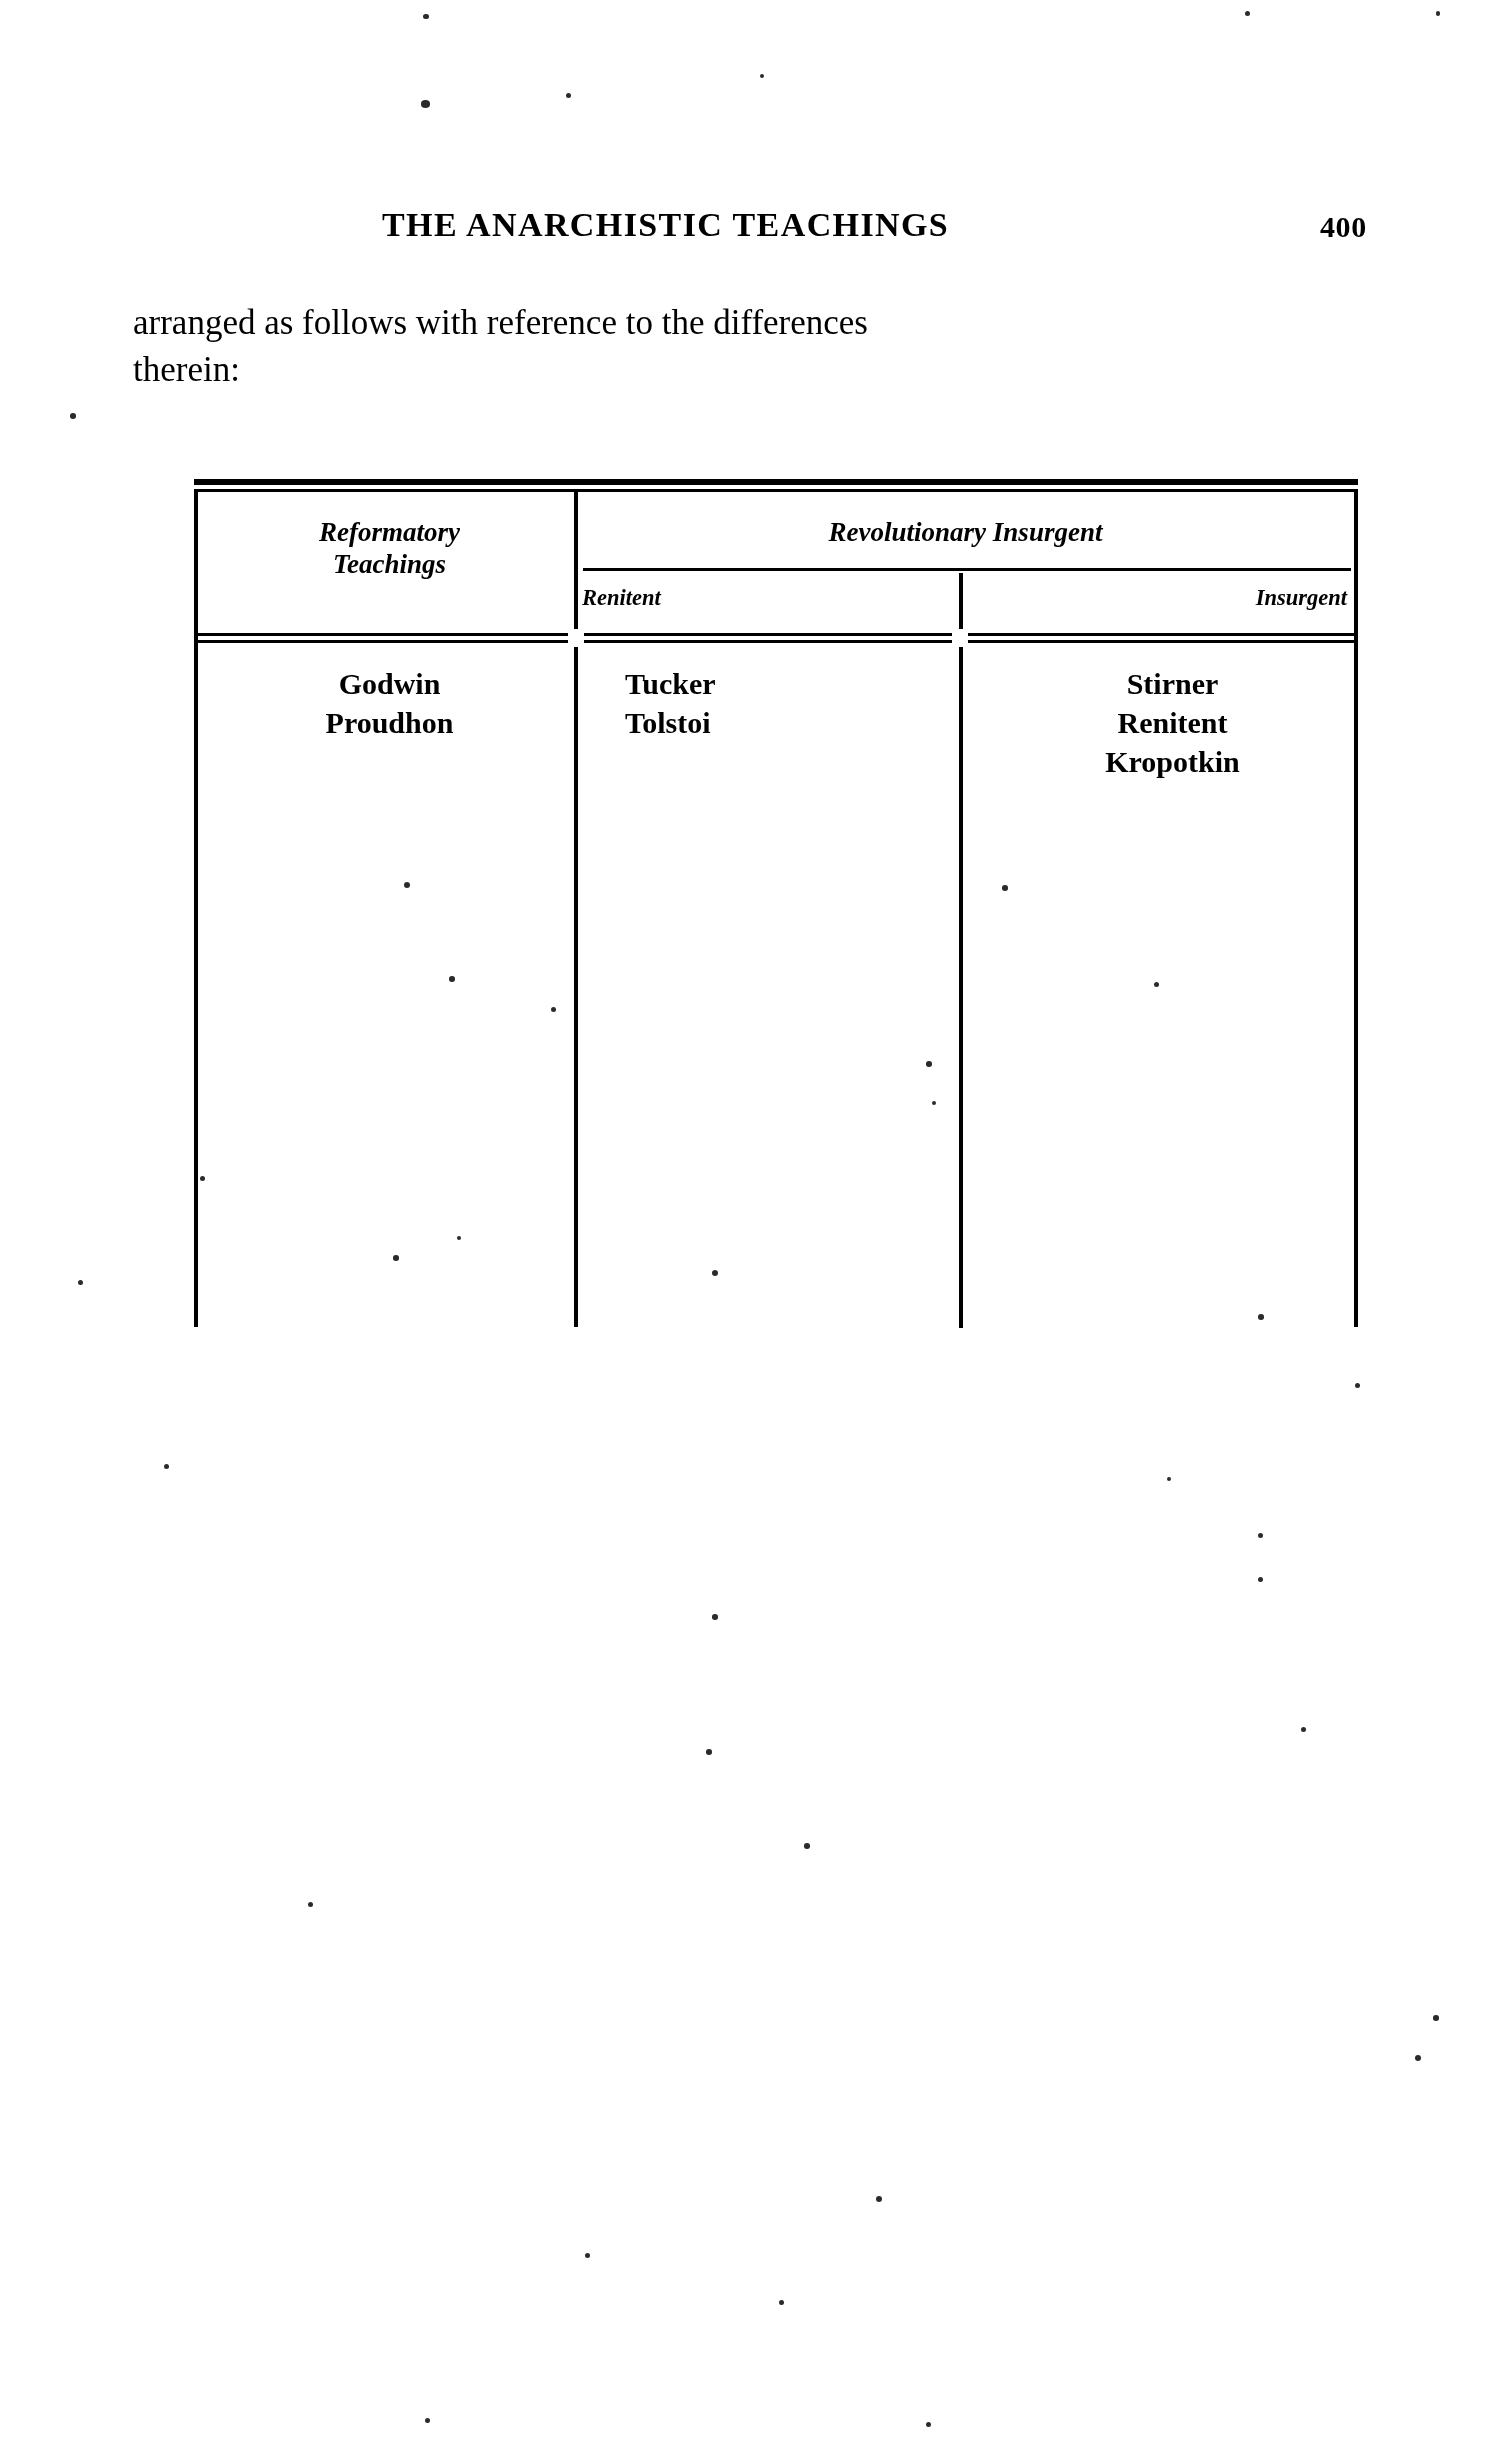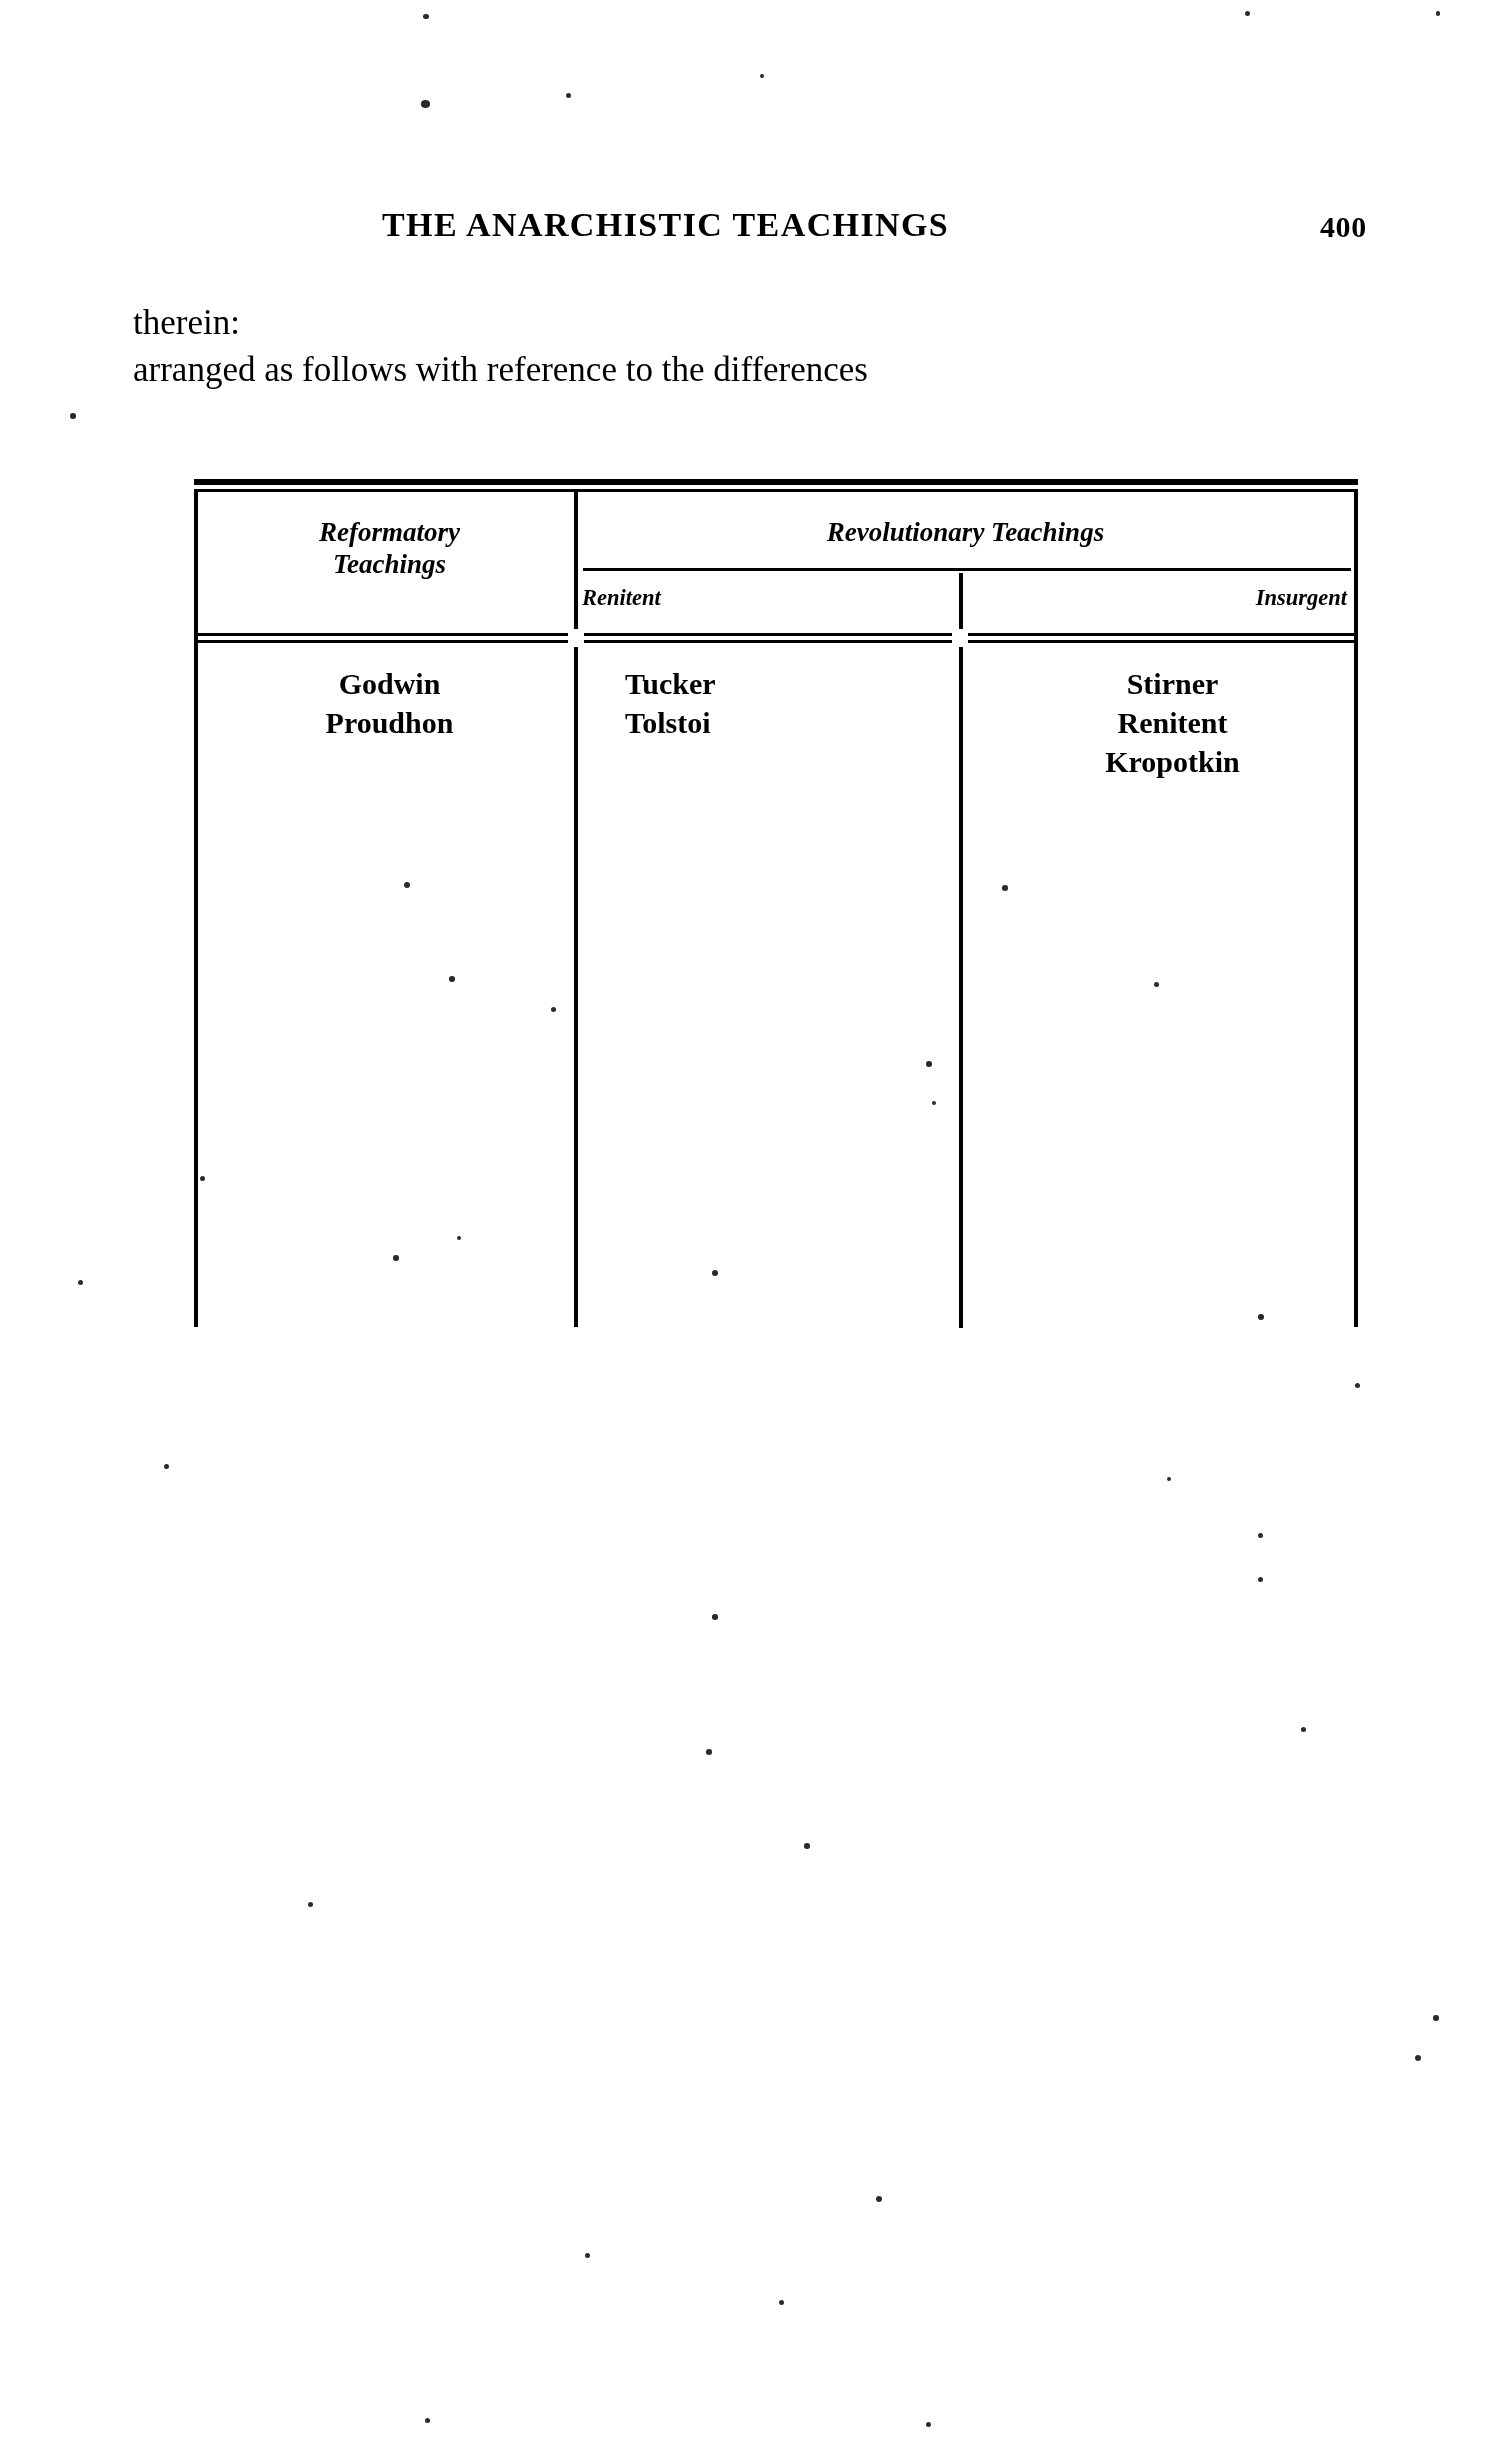--- a/index.html
+++ b/index.html
@@ -238,40 +238,40 @@
   <div class="speck" style="left:1301px;top:1727px;width:5px;height:5px;"></div>
   <div class="speck" style="left:1167px;top:1477px;width:4.4px;height:4.4px;"></div>
   <div class="speck" style="left:457px;top:1236px;width:4.4px;height:4.4px;"></div>
 
   <div class="running-head">
     <div class="title">THE ANARCHISTIC TEACHINGS</div>
     <div class="folio">400</div>
   </div>
 
   <div class="body-text">
+    <div class="line">arranged as follows with reference to the differences</div>
     <div class="line">therein:</div>
-    <div class="line">arranged as follows with reference to the differences</div>
   </div>
 
   <div class="table-wrap">
 
     <div class="rule-thick"></div>
     <div class="rule-thin-top"></div>
 
     <div class="vrule left"></div>
     <div class="vrule right"></div>
     <div class="vrule col1"></div>
     <div class="vrule col2"></div>
 
     <div class="h-reform">
       <div>Reformatory</div>
       <div>Teachings</div>
     </div>
 
-    <div class="h-revol">Revolutionary Teachings</div>
+    <div class="h-revol">Revolutionary Insurgent</div>
     <div class="rule-sub"></div>
 
     <div class="h-renitent">Renitent</div>
     <div class="h-insurgent">Insurgent</div>
 
     <div class="rule-dbl-a"></div>
     <div class="rule-dbl-b"></div>
     <div class="rule-gap g1"></div>
     <div class="rule-gap g2"></div>
 

